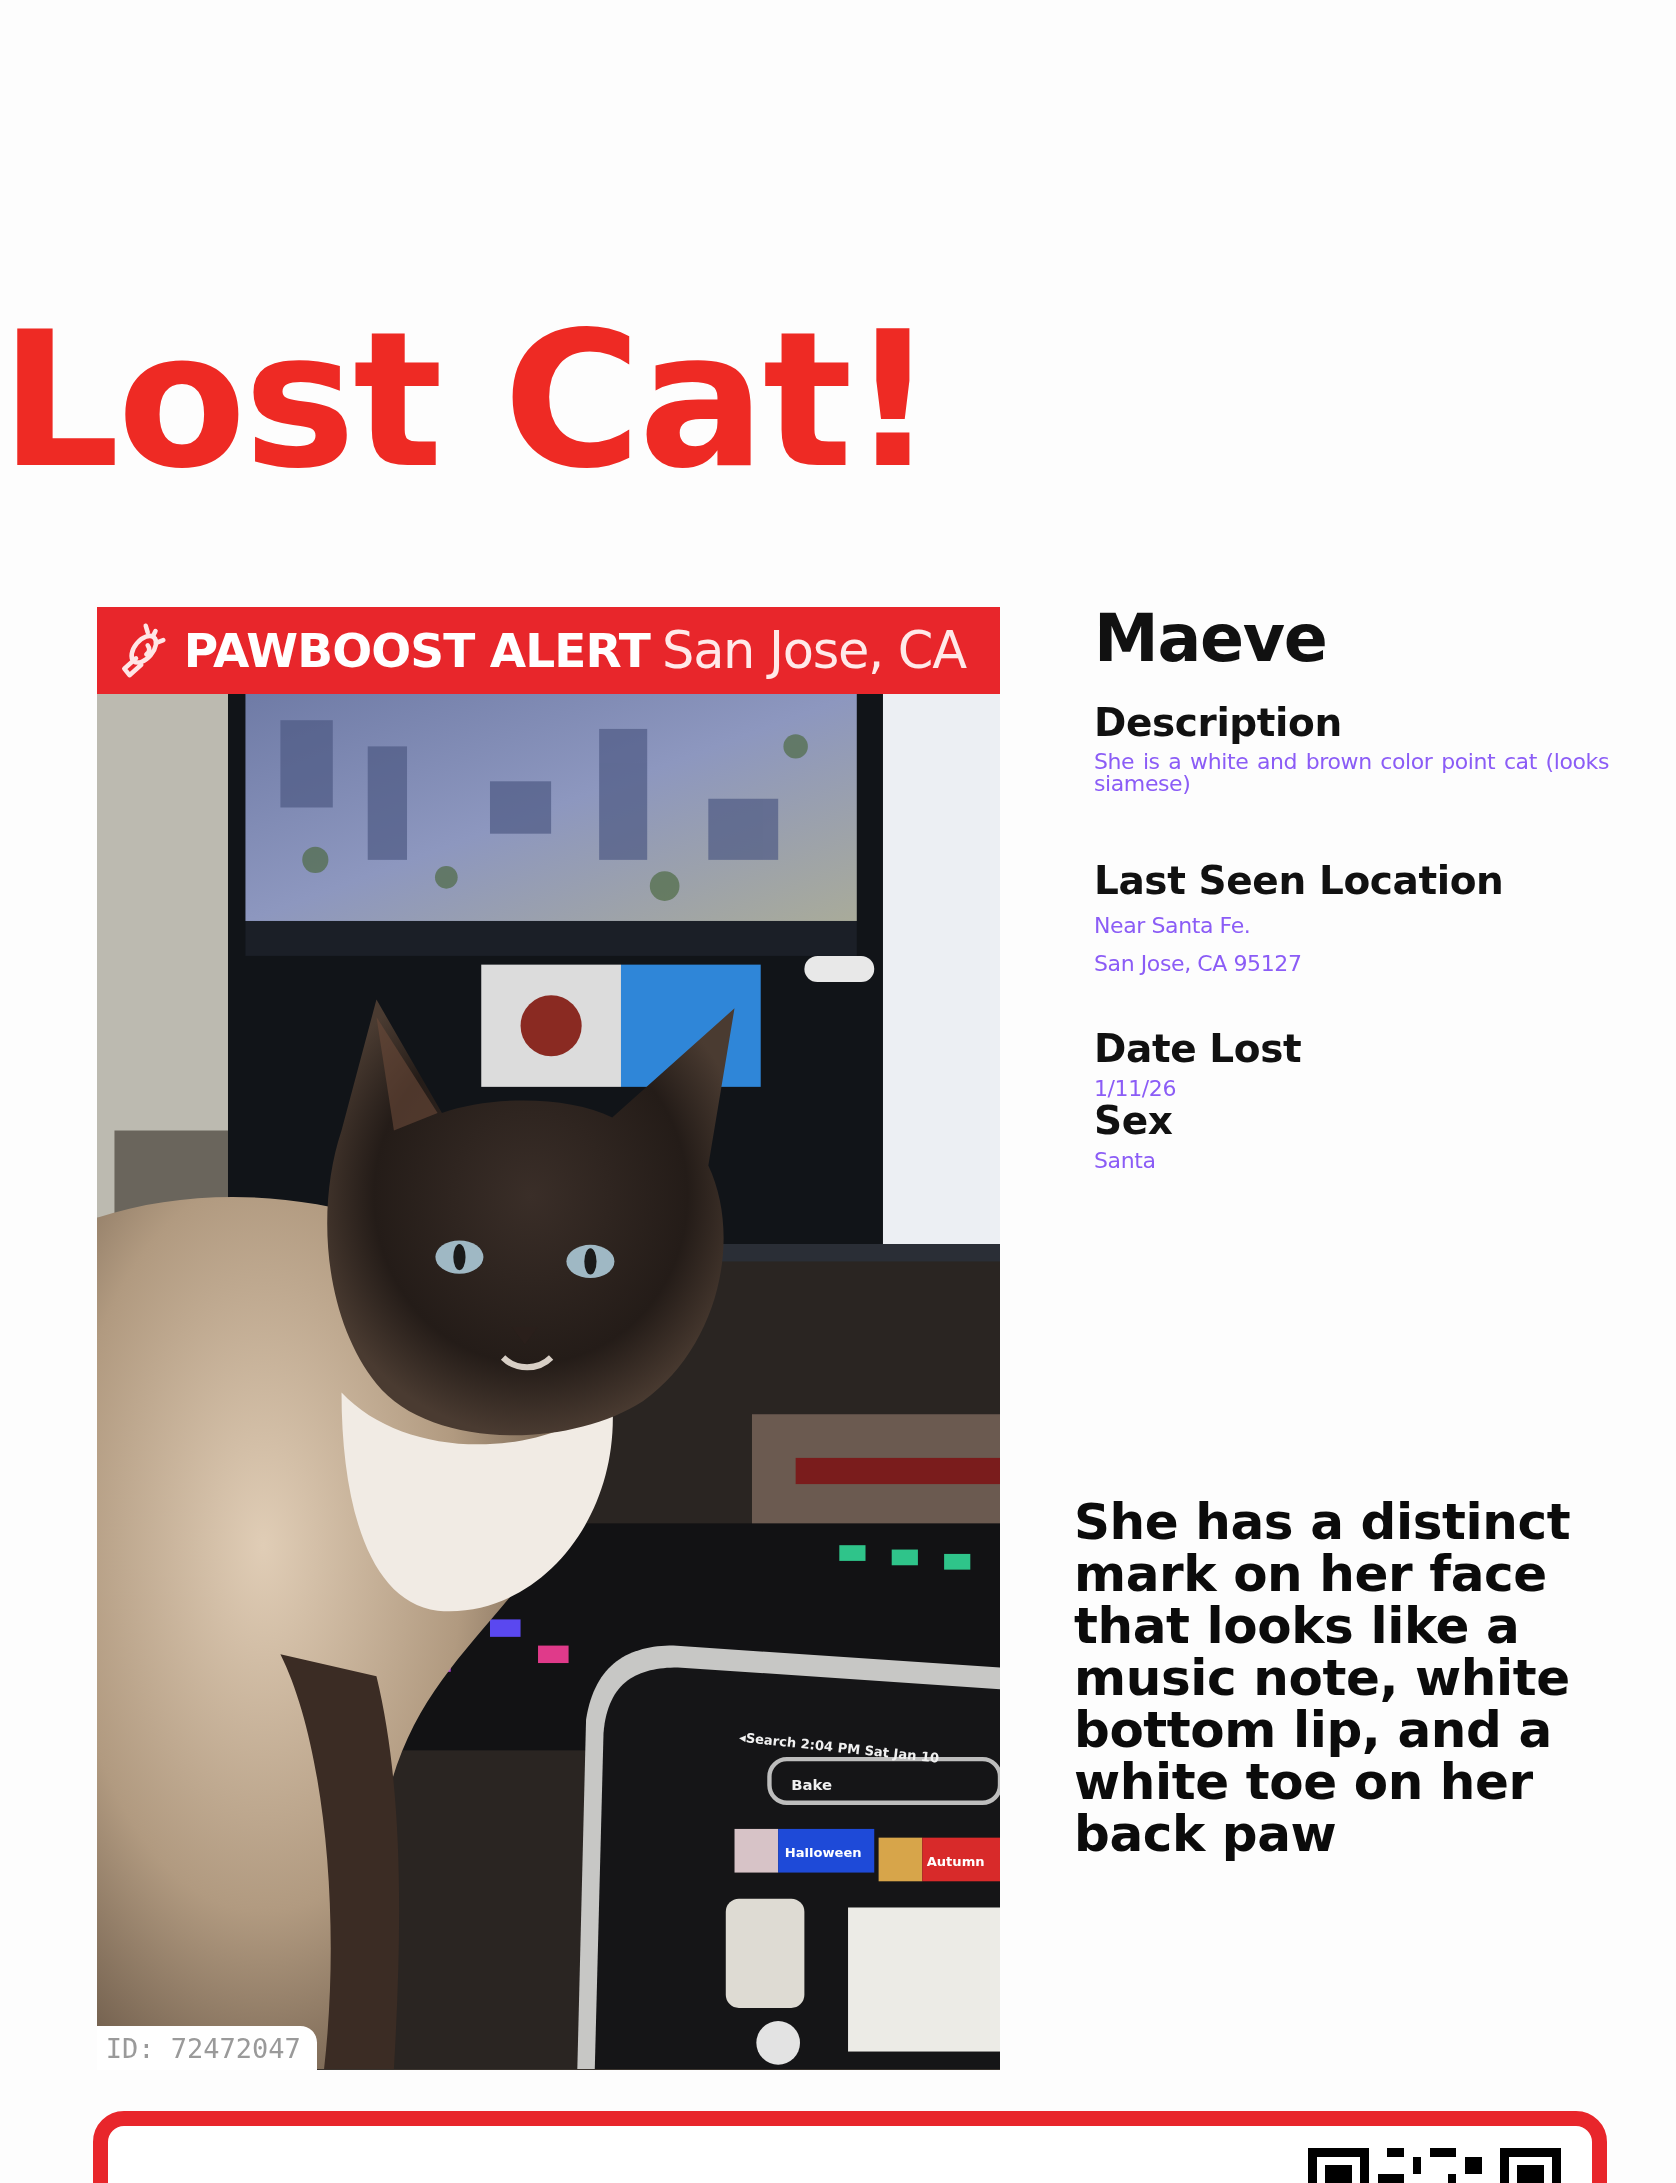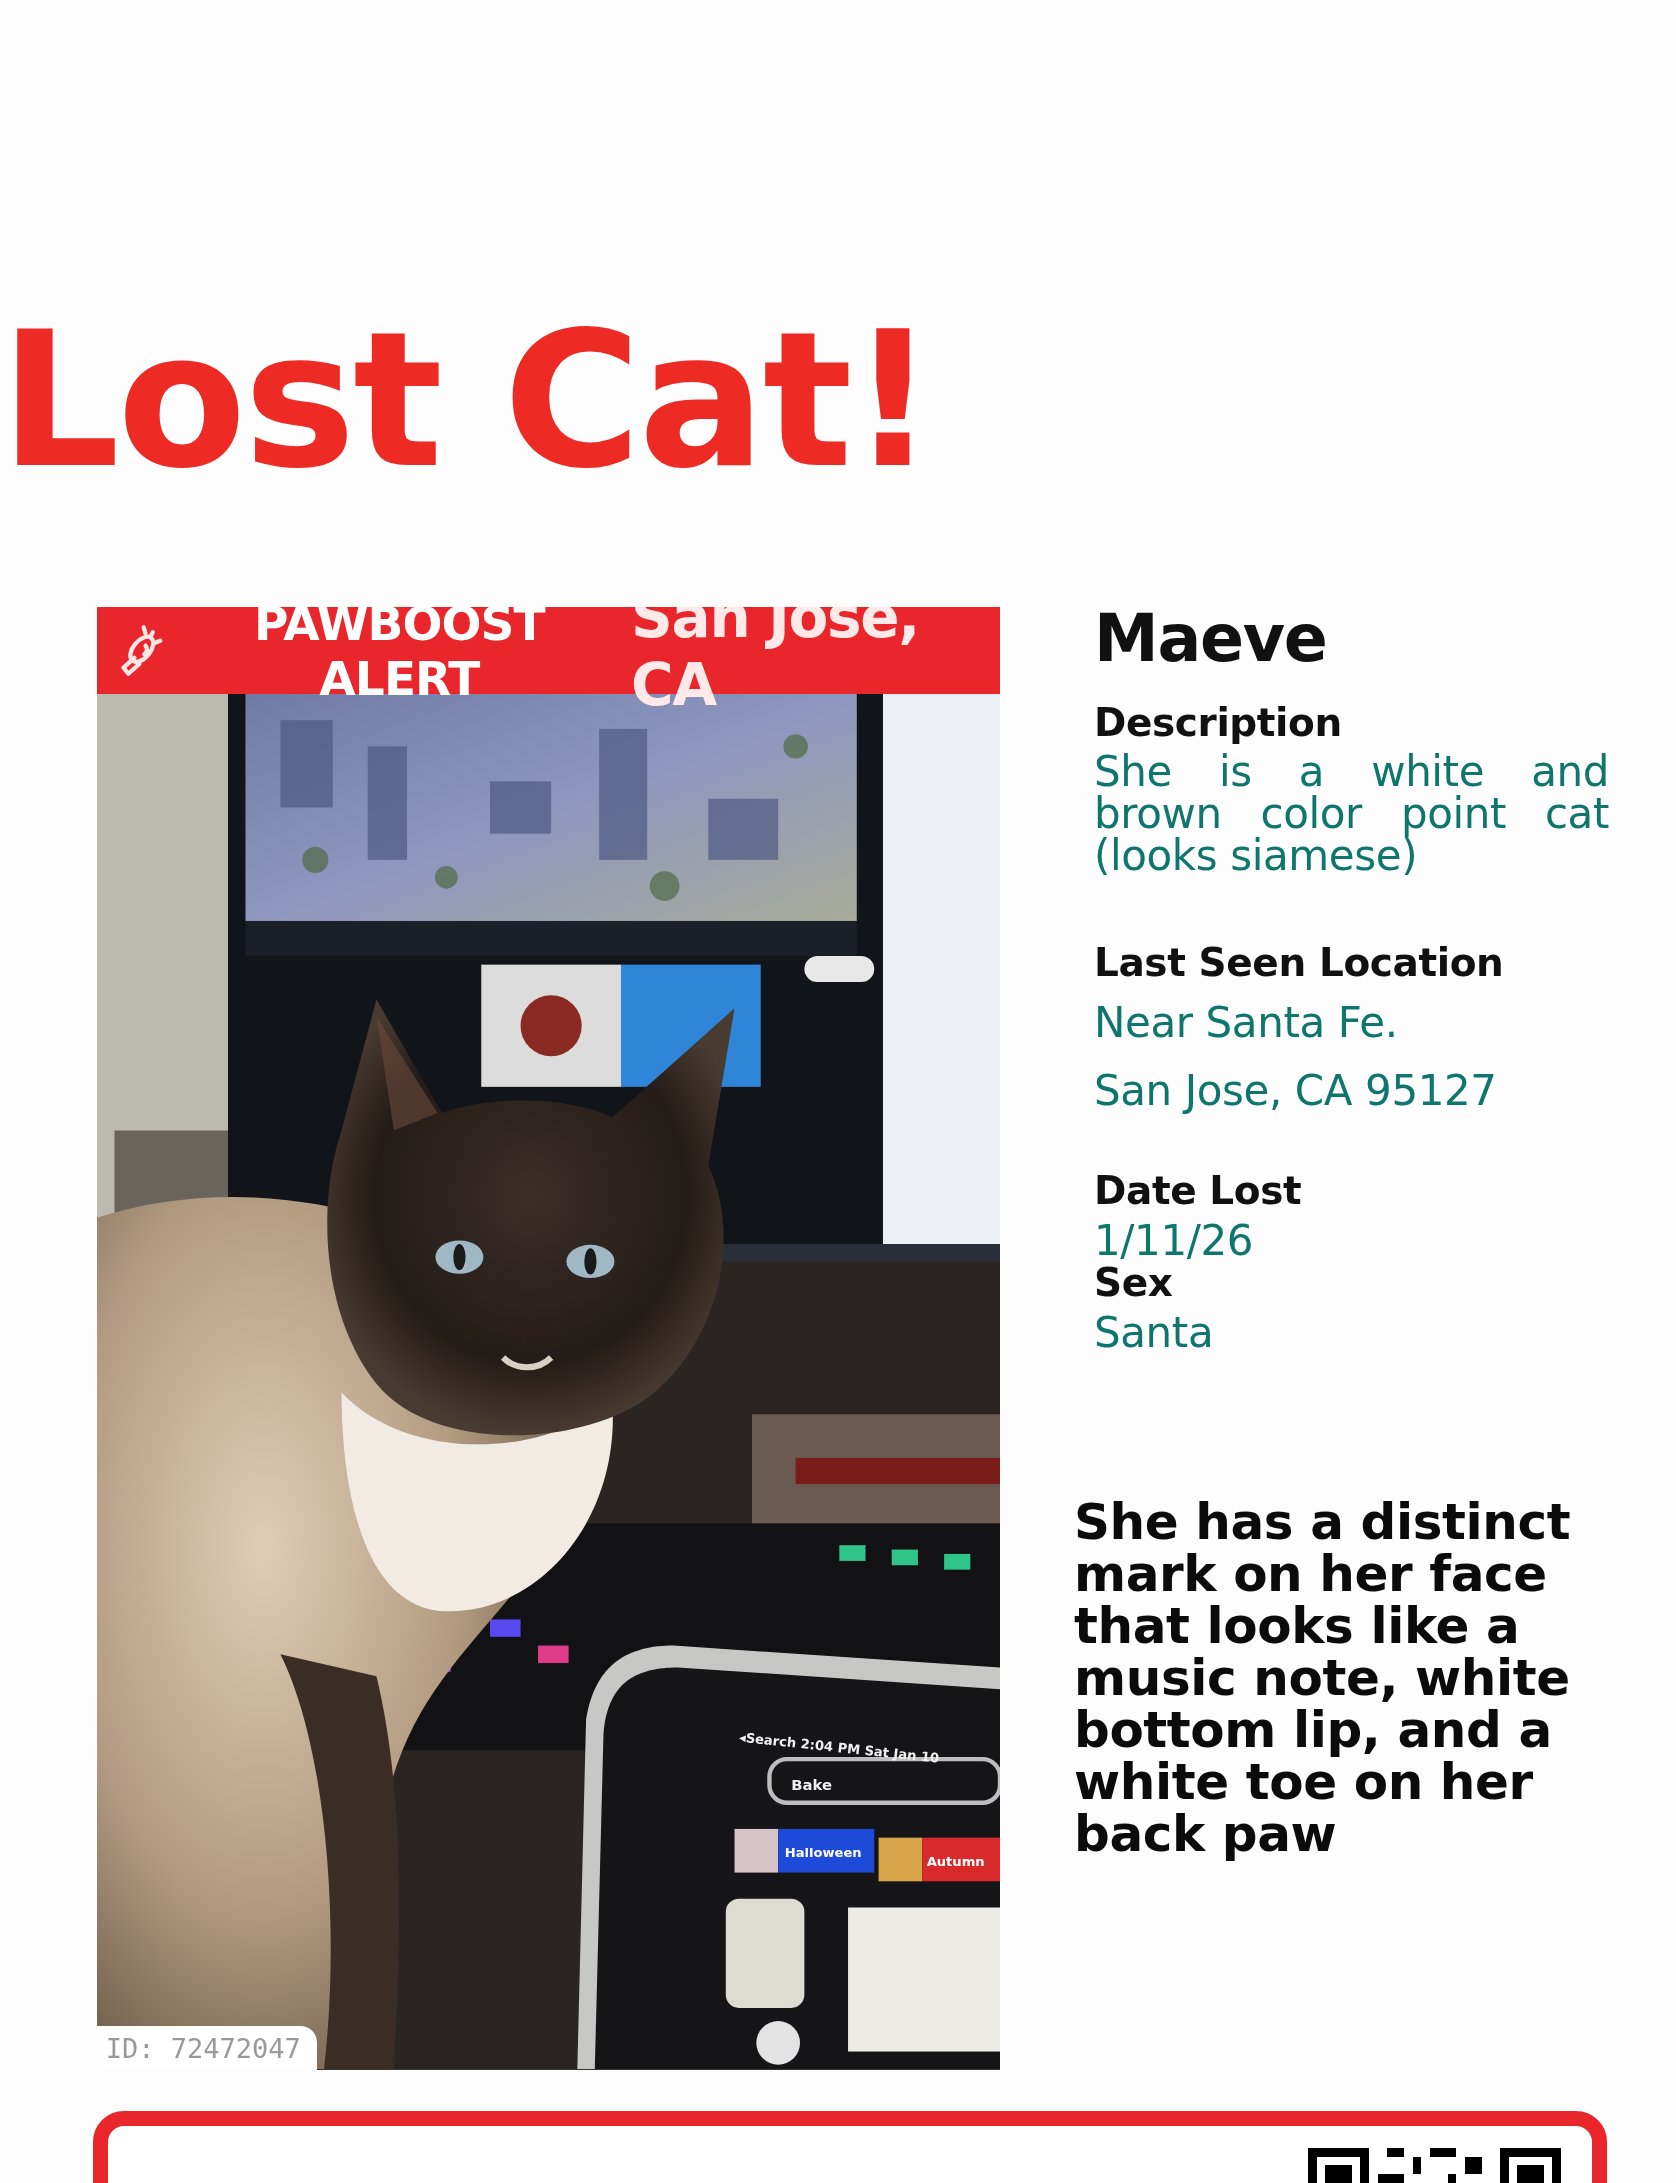--- a/index.html
+++ b/index.html
@@ -17,34 +17,34 @@
     }
 
     
     .photo-card { left: 97px; top: 607px; width: 903px; height: 1463px; background: #3a342e; overflow: hidden; }
     .alert-bar {
       left: 0; top: 0; width: 100%; height: 87px; background: var(--alert-red);
       display: flex; align-items: center; padding-left: 13px; box-sizing: border-box; z-index: 5;
     }
     .alert-bar .megaphone { width: 65px; height: 65px; margin-right: 8.7px; }
     .alert-bar .brand { font-weight: bold; color: #fff; font-size: 47px; letter-spacing: -0.9px; margin-right: 12.2px; text-align: center; }
-    .alert-bar .city { color: #ffe9e9; font-size: 58px; font-family: "DejaVu Sans", sans-serif; font-weight: bold; letter-spacing: -1.3px; }
+    .alert-bar .city { color: #ffe9e9; font-size: 51px; font-family: "DejaVu Sans", sans-serif; font-weight: normal; letter-spacing: -1.3px; }
 
     .photo { left: 0; top: 87px; width: 100%; height: 1375px; }
     .id-badge {
       left: 0; bottom: 0; height: 44px; padding: 0 16.6px 0 8.7px; background: #ffffff;
       border-top-right-radius: 16.6px; display: flex; align-items: center;
       font-family: "DejaVu Sans Mono", monospace; font-size: 27px; color: #9a9a9a; z-index: 5;
     }
 
     
     .info { left: 1094px; top: 603px; width: 515px; }
     .pet-name { font-weight: bold; font-size: 65px; letter-spacing: -1.3px; margin: 0 0 27px 0; line-height: 1.1; }
     .label { font-weight: bold; font-size: 39px; letter-spacing: -0.4px; line-height: 1.1; margin: 0; }
-    .value { font-size: 42px; color: #0f766e; line-height: 1.0; letter-spacing: -0.4px; margin: 7px 0 0 0; }
+    .value { font-size: 22px; color: #8b5cf6; line-height: 1.0; letter-spacing: -0.4px; margin: 7px 0 0 0; }
     .desc-value { text-align: justify; text-align-last: left; }
     .loc-value { line-height: 1.5; margin-top: 6.1px; }
     .section { margin-bottom: 65px; }
     .two-col { display: flex; flex-direction: column; }
     .two-col .col1 { width: 297px; }
 
     .note {
       left: 1074px; top: 1496px; width: 550px; text-align: left;
       font-weight: bold; font-size: 50px; line-height: 52px; letter-spacing: -0.4px; color: #0b0b0b;
     }

